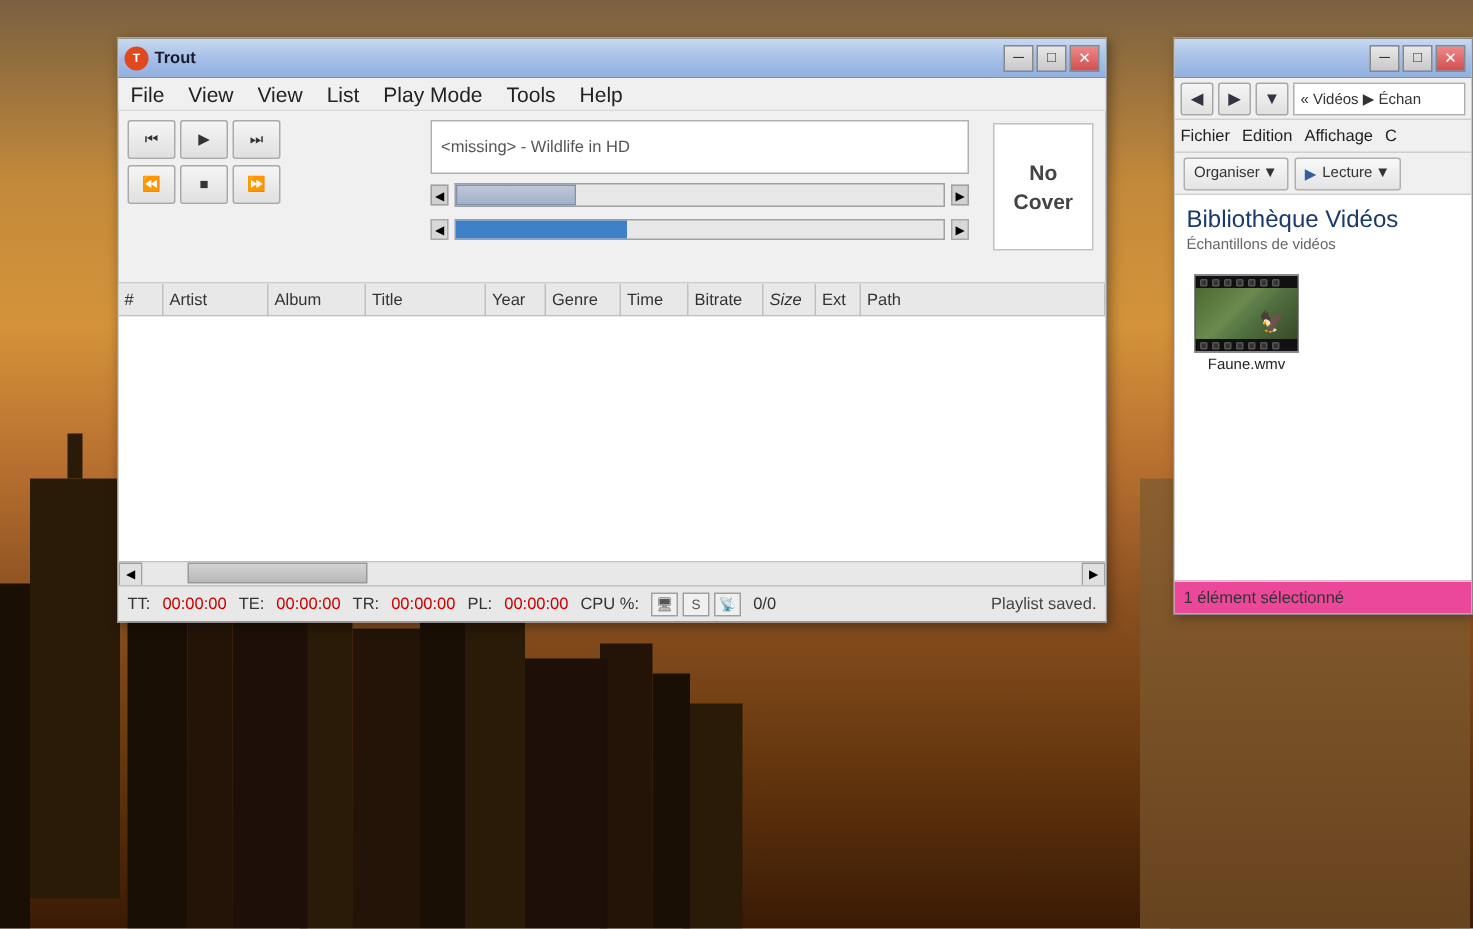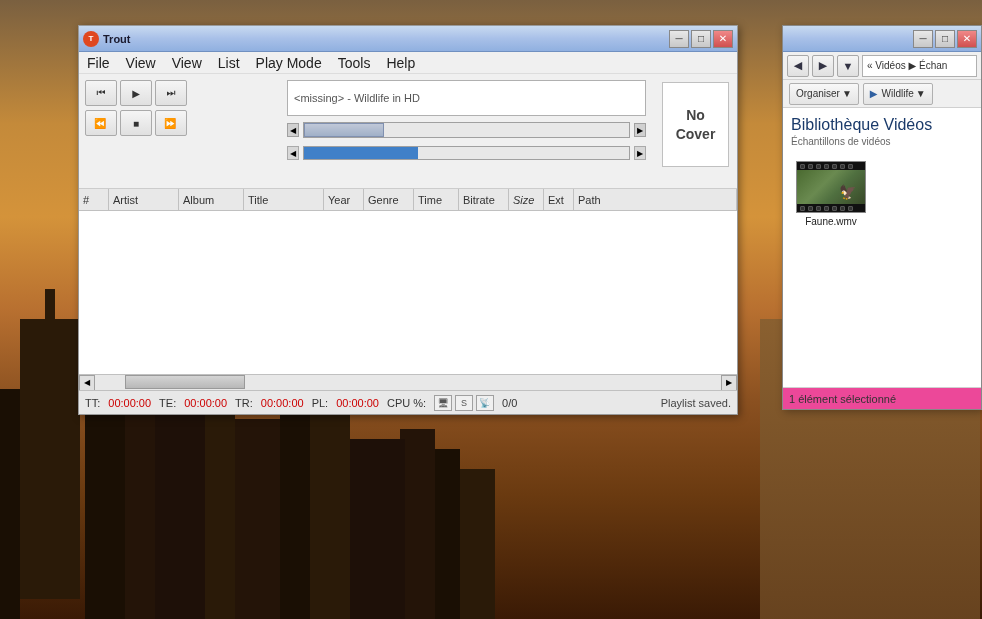--- a/index.html
+++ b/index.html
@@ -740,29 +740,35 @@
     </div>
   </div>
 
   <div class="explorer-nav">
     <div class="nav-btn">◀</div>
     <div class="nav-btn">▶</div>
     <div class="nav-btn">▼</div>
     <div class="nav-breadcrumb">« Vidéos ▶ Échan</div>
   </div>
 
+  <div class="explorer-menu">
+    <span class="explorer-menu-item">Fichier</span>
+    <span class="explorer-menu-item">Edition</span>
+    <span class="explorer-menu-item">Affichage</span>
+    <span class="explorer-menu-item">C</span>
+  </div>
 
   <div class="explorer-toolbar">
     <div class="explorer-toolbar-btn">
       <span>Organiser</span>
       <span>▼</span>
     </div>
     <div class="explorer-toolbar-btn">
       <span style="color:#3060a0; margin-right:2px;">▶</span>
-      <span>Wildlife</span>
+      <span>Lecture</span>
       <span>▼</span>
     </div>
   </div>
 
   <div class="explorer-content">
     <div class="explorer-heading">Bibliothèque Vidéos</div>
     <div class="explorer-subheading">Échantillons de vidéos</div>
 
     <div class="file-item">
       <div class="file-thumbnail">

